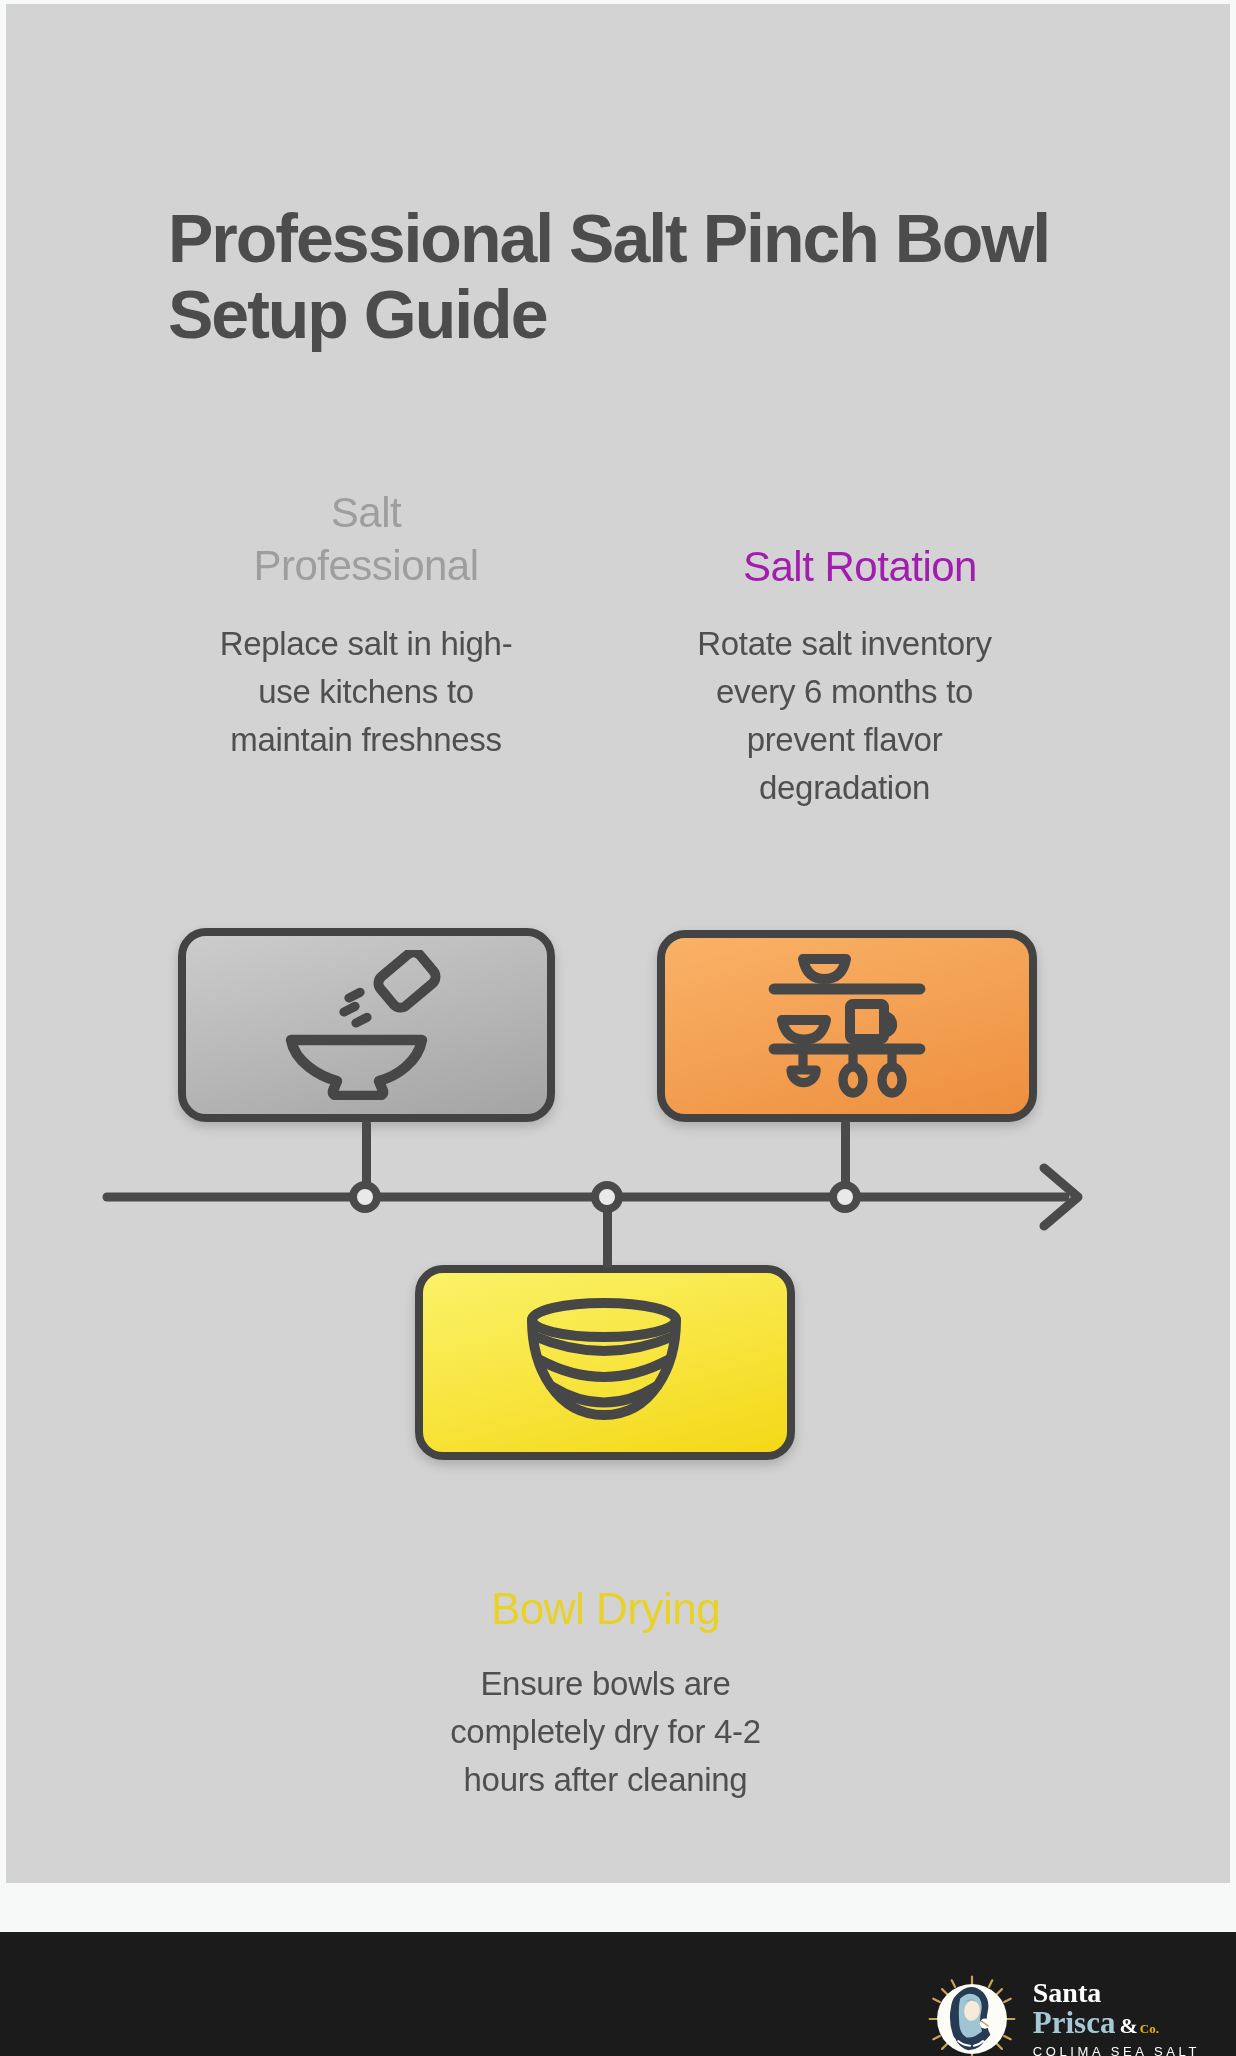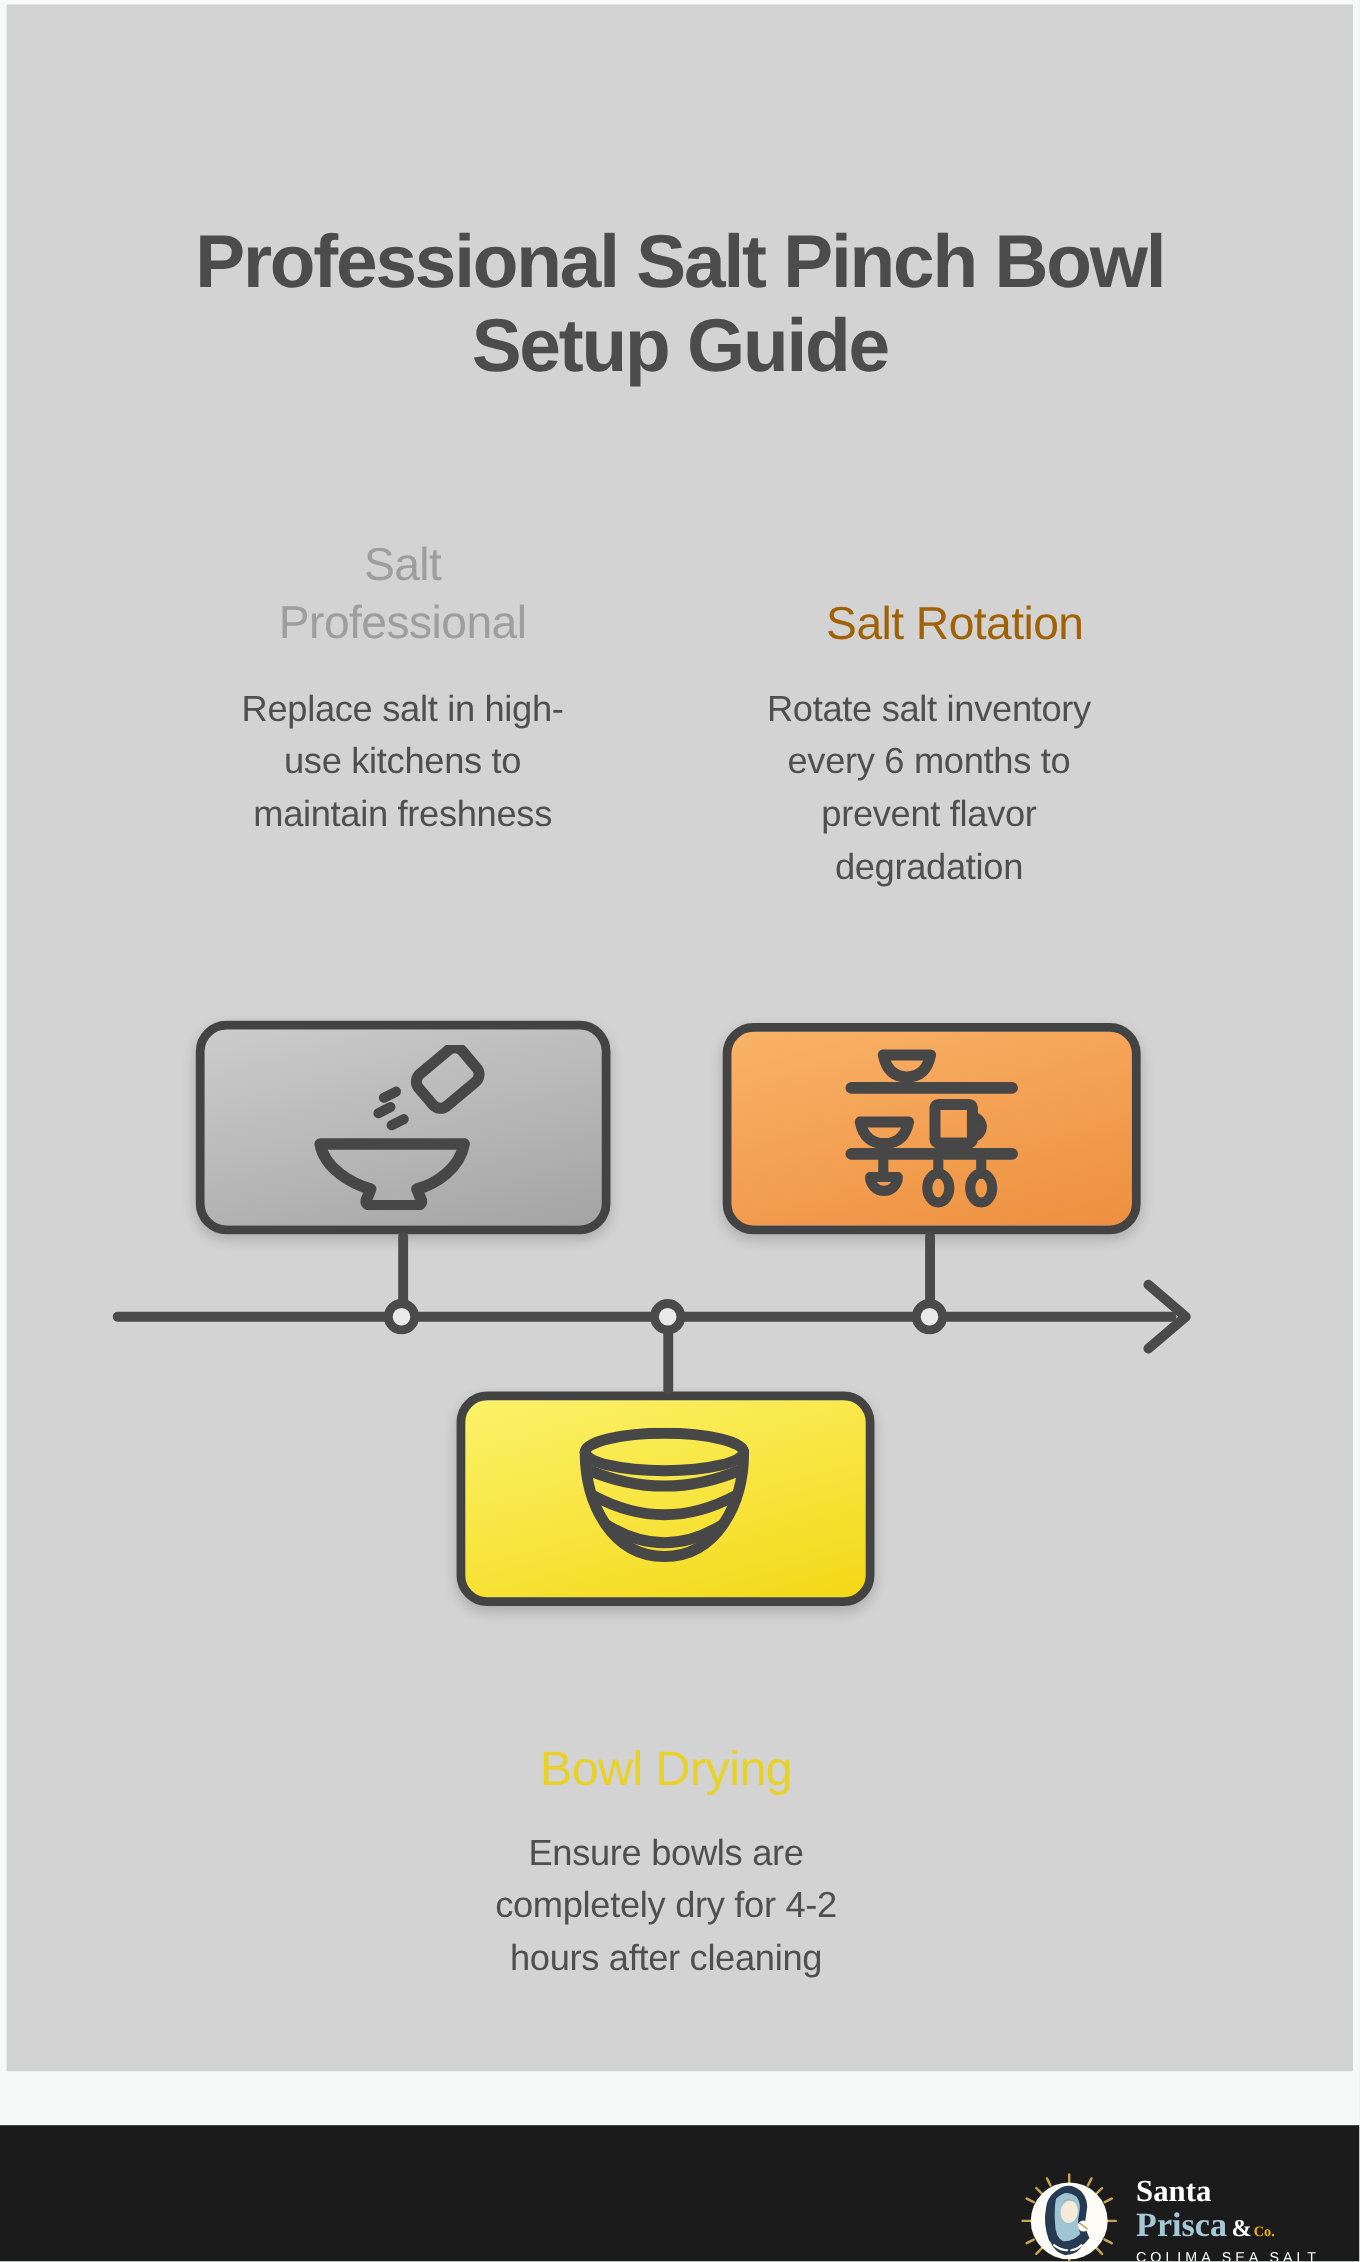--- a/index.html
+++ b/index.html
@@ -7,28 +7,28 @@
     position:relative;width:1236px;height:2056px;overflow:hidden;
     background:#f7f9f9;font-family:"Liberation Sans",sans-serif;
   }
   .canvas{
     position:absolute;top:4px;left:6px;right:6px;height:1879px;
     background:#d3d3d3;
   }
   .page-title{
     position:absolute;top:200px;left:168px;width:900px;
     font-size:68px;font-weight:bold;letter-spacing:-2px;line-height:1.12;
-    color:#4c4c4c;text-align:center;
+    color:#4c4c4c;text-align:left;
   }
   .step-label{
     position:absolute;font-size:42px;font-weight:400;line-height:1.26;
     text-align:center;letter-spacing:-0.5px;
   }
   .label-1{top:487px;left:216px;width:300px;color:#9e9e9e;}
-  .label-2{top:541px;left:645px;width:340px;color:#a16207;text-align:right;}
+  .label-2{top:541px;left:690px;width:340px;color:#a21caf;}
   .label-3{top:1581px;left:443px;width:325px;color:#e8d22a;font-size:44px;}
   .step-desc{
     position:absolute;font-size:33px;line-height:48px;color:#4f4f4f;
     text-align:center;letter-spacing:-0.3px;
   }
   .desc-1{top:620px;left:206px;width:320px;text-align:center;}
   .desc-2{top:620px;left:682px;width:325px;}
   .desc-3{top:1660px;left:443px;width:325px;}
   .step-card{
     position:absolute;border:8px solid #434343;border-radius:28px;

